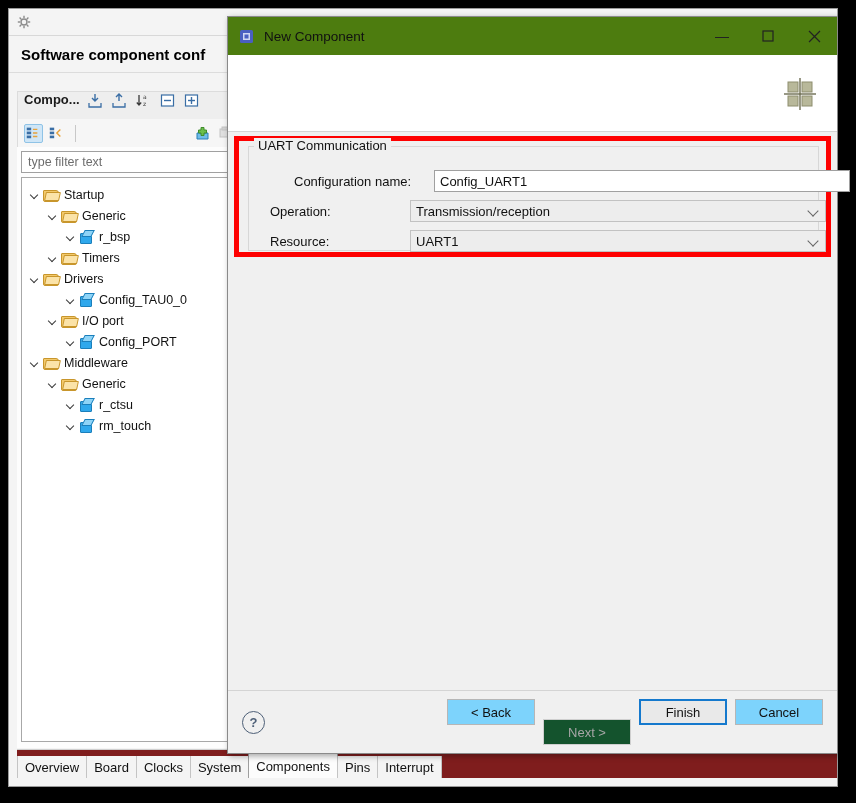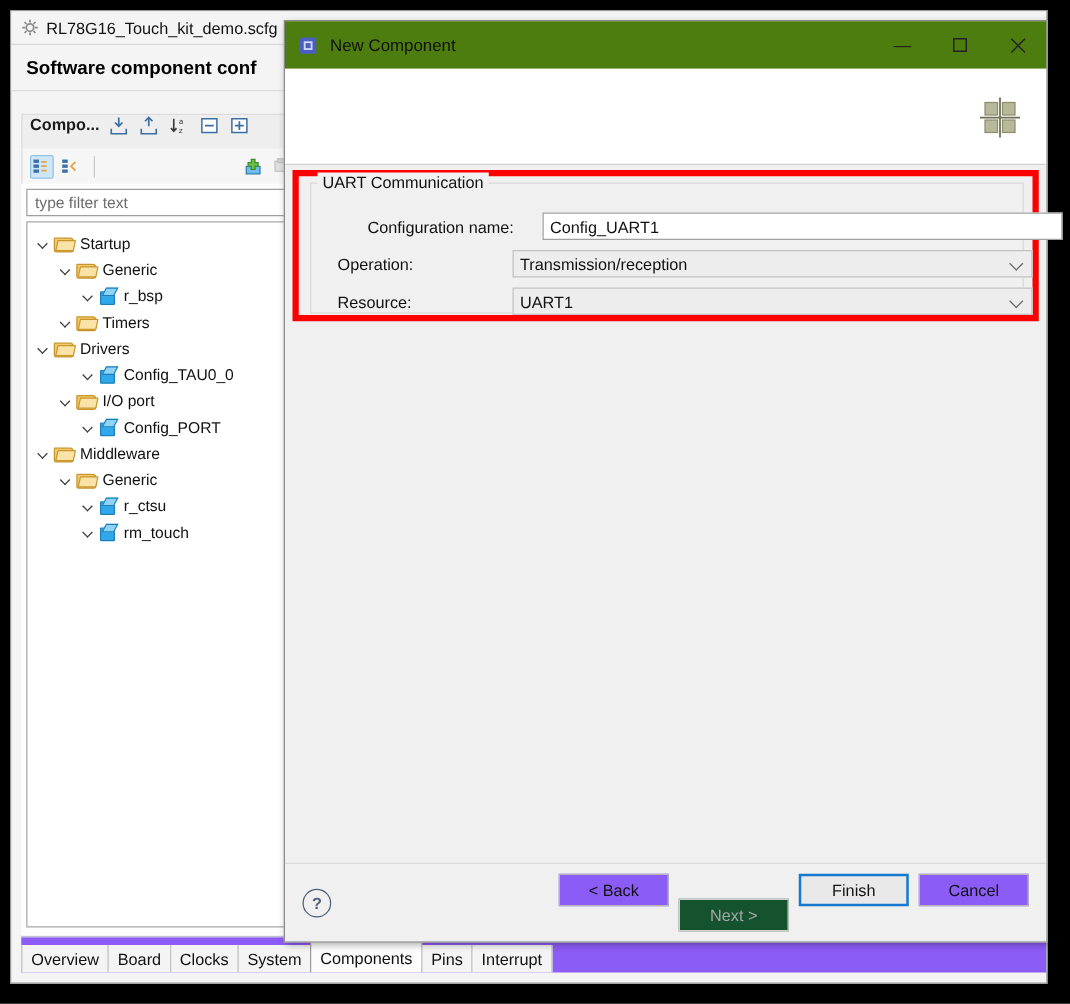--- a/index.html
+++ b/index.html
@@ -82,21 +82,21 @@
     content:"";position:absolute;left:1px;top:3px;width:10px;height:9px;
     background:#2fa8ec;border:1px solid #1b7fbb;border-radius:1px;
   }
   .cube-ico::after{
     content:"";position:absolute;left:4px;top:0px;width:8px;height:5px;
     background:#8fd4f7;border:1px solid #1b7fbb;transform:skewX(-28deg);
   }
   
   #tabbar{
     position:absolute;left:8px;right:0px;bottom:8px;height:28px;
-    background:#8b5cf6;display:flex;align-items:flex-end;
+    background:#7f1d1d;display:flex;align-items:flex-end;
     border-top:1px solid #d0d0d0;
   }
   .tab{
     height:22px;padding:0 7px;display:flex;align-items:center;font-size:13px;
     border-left:1px solid #c4c4c4;border-right:1px solid #c4c4c4;
     margin-right:-1px;background:#f4f4f4;color:#111;white-space:nowrap;
   }
   .tab.active{
     background:#fcfcfc;border:1px solid #9e9e9e;border-bottom:none;height:24px;
     font-weight:normal;
@@ -171,21 +171,21 @@
     flex:none;height:62px;background:#f0f0f0;border-top:1px solid #d4d4d4;
     display:flex;align-items:center;padding:0 14px;
   }
   #help-ico{
     width:21px;height:21px;border:1.6px solid #4d5f77;border-radius:50%;
     display:flex;align-items:center;justify-content:center;
     font-size:13px;font-weight:bold;color:#4d5f77;flex:none;
   }
   #btn-group{margin-left:auto;display:flex;gap:8px;}
   .dbtn{
-    width:88px;height:26px;background:#8b5cf6;border:1px solid #b6b6b6;
+    width:88px;height:26px;background:#7dd3fc;border:1px solid #b6b6b6;
     display:flex;align-items:center;justify-content:center;
     font-size:13px;color:#111;box-sizing:border-box;
   }
   .dbtn.disabled{color:#a6a6a6;background:#14532d;border-color:#cfcfcf;margin-top:20px;}
   .dbtn.focused{border:2px solid #1579cd;background:#e9e9e9;}
 </style>
 </head>
 <body>
 
 <div id="app-window">
@@ -199,21 +199,20 @@
             <line x1="7" y1="11" x2="7" y2="13.2"></line>
           <line x1="0.8" y1="7" x2="3" y2="7"></line>
             <line x1="11" y1="7" x2="13.2" y2="7"></line>
           <line x1="2.6" y1="2.6" x2="4.2" y2="4.2"></line>
             <line x1="9.8" y1="9.8" x2="11.4" y2="11.4"></line>
           <line x1="11.4" y1="2.6" x2="9.8" y2="4.2"></line>
             <line x1="4.2" y1="9.8" x2="2.6" y2="11.4"></line>
         </g>
       </svg>
     </span>
-    <span id="app-title">RL78G16_Touch_kit_demo.scfg</span>
   </div>
 
   <div id="app-heading">Software component conf</div>
 
   <div id="components-panel">
 
     <div id="panel-header">
       <span class="ptitle">Compo...</span>
       <span class="hicon">
         <svg width="17" height="17" viewBox="0 0 17 17">

